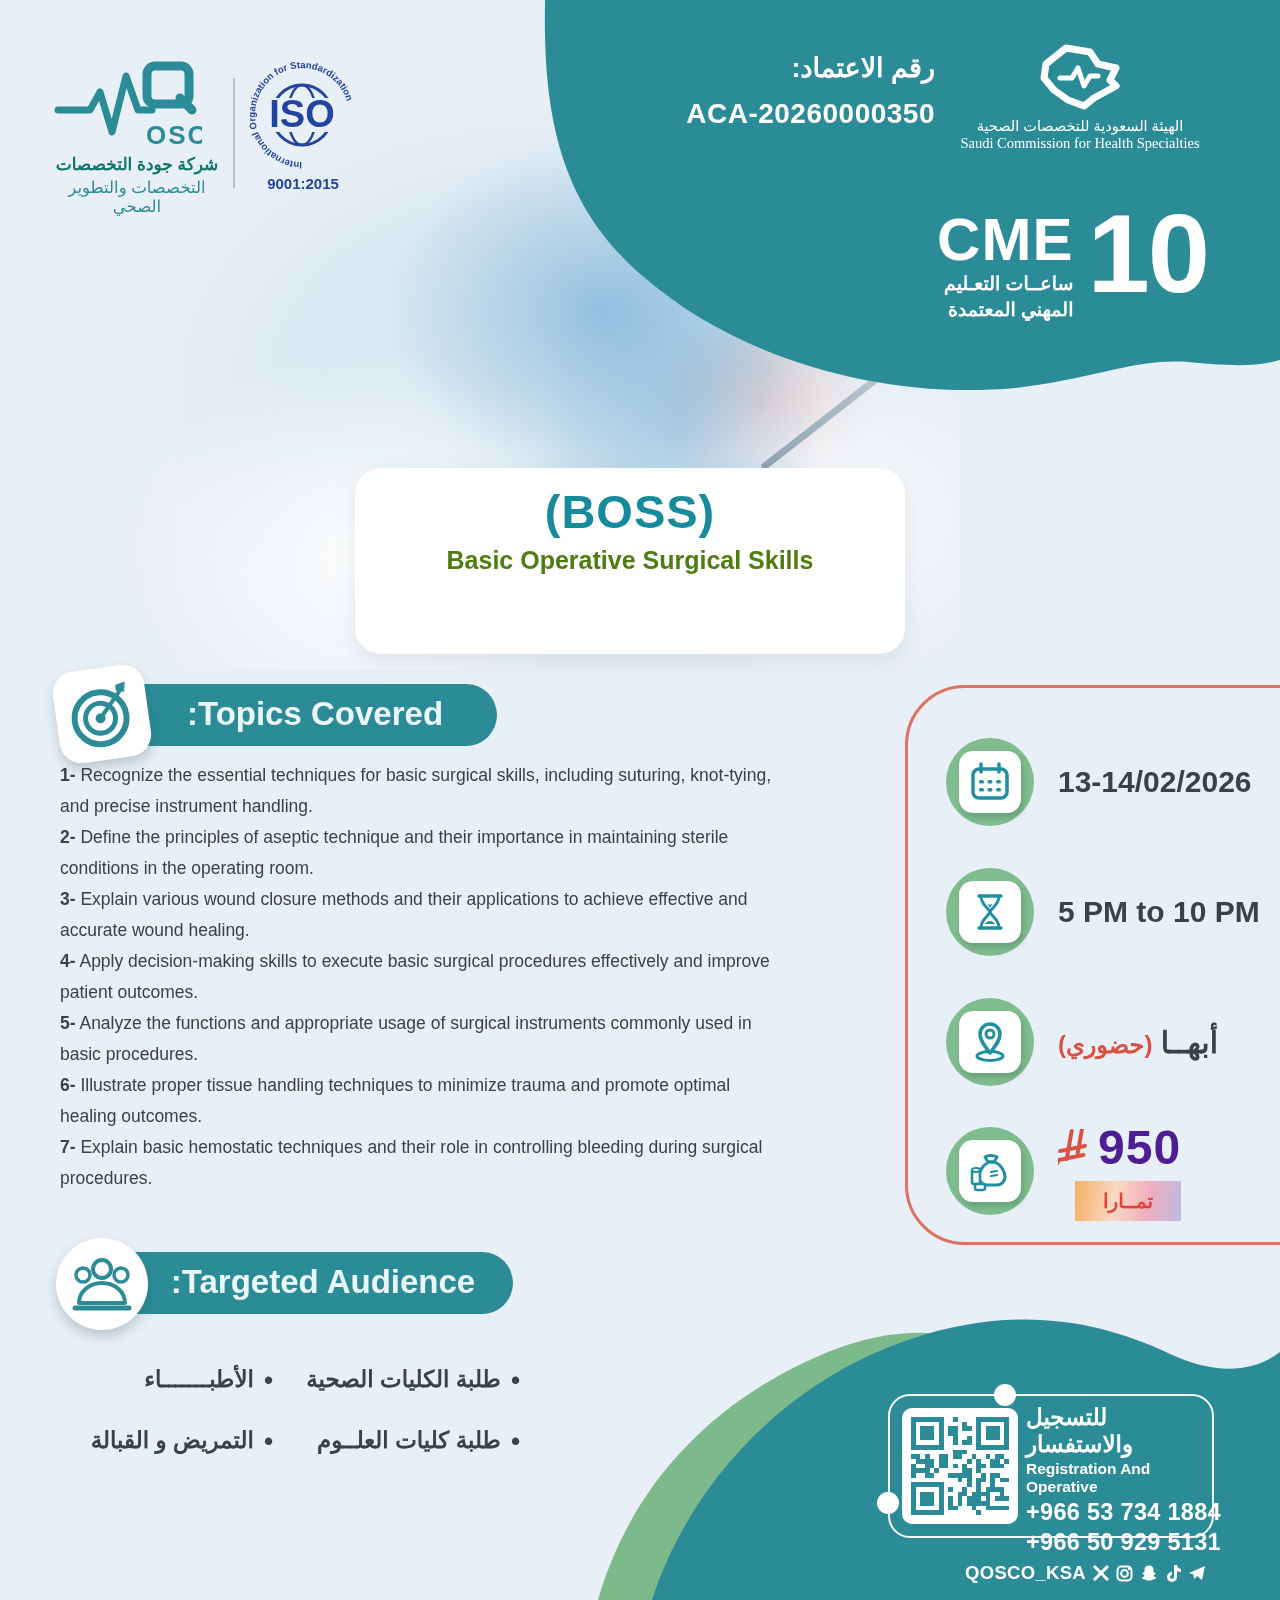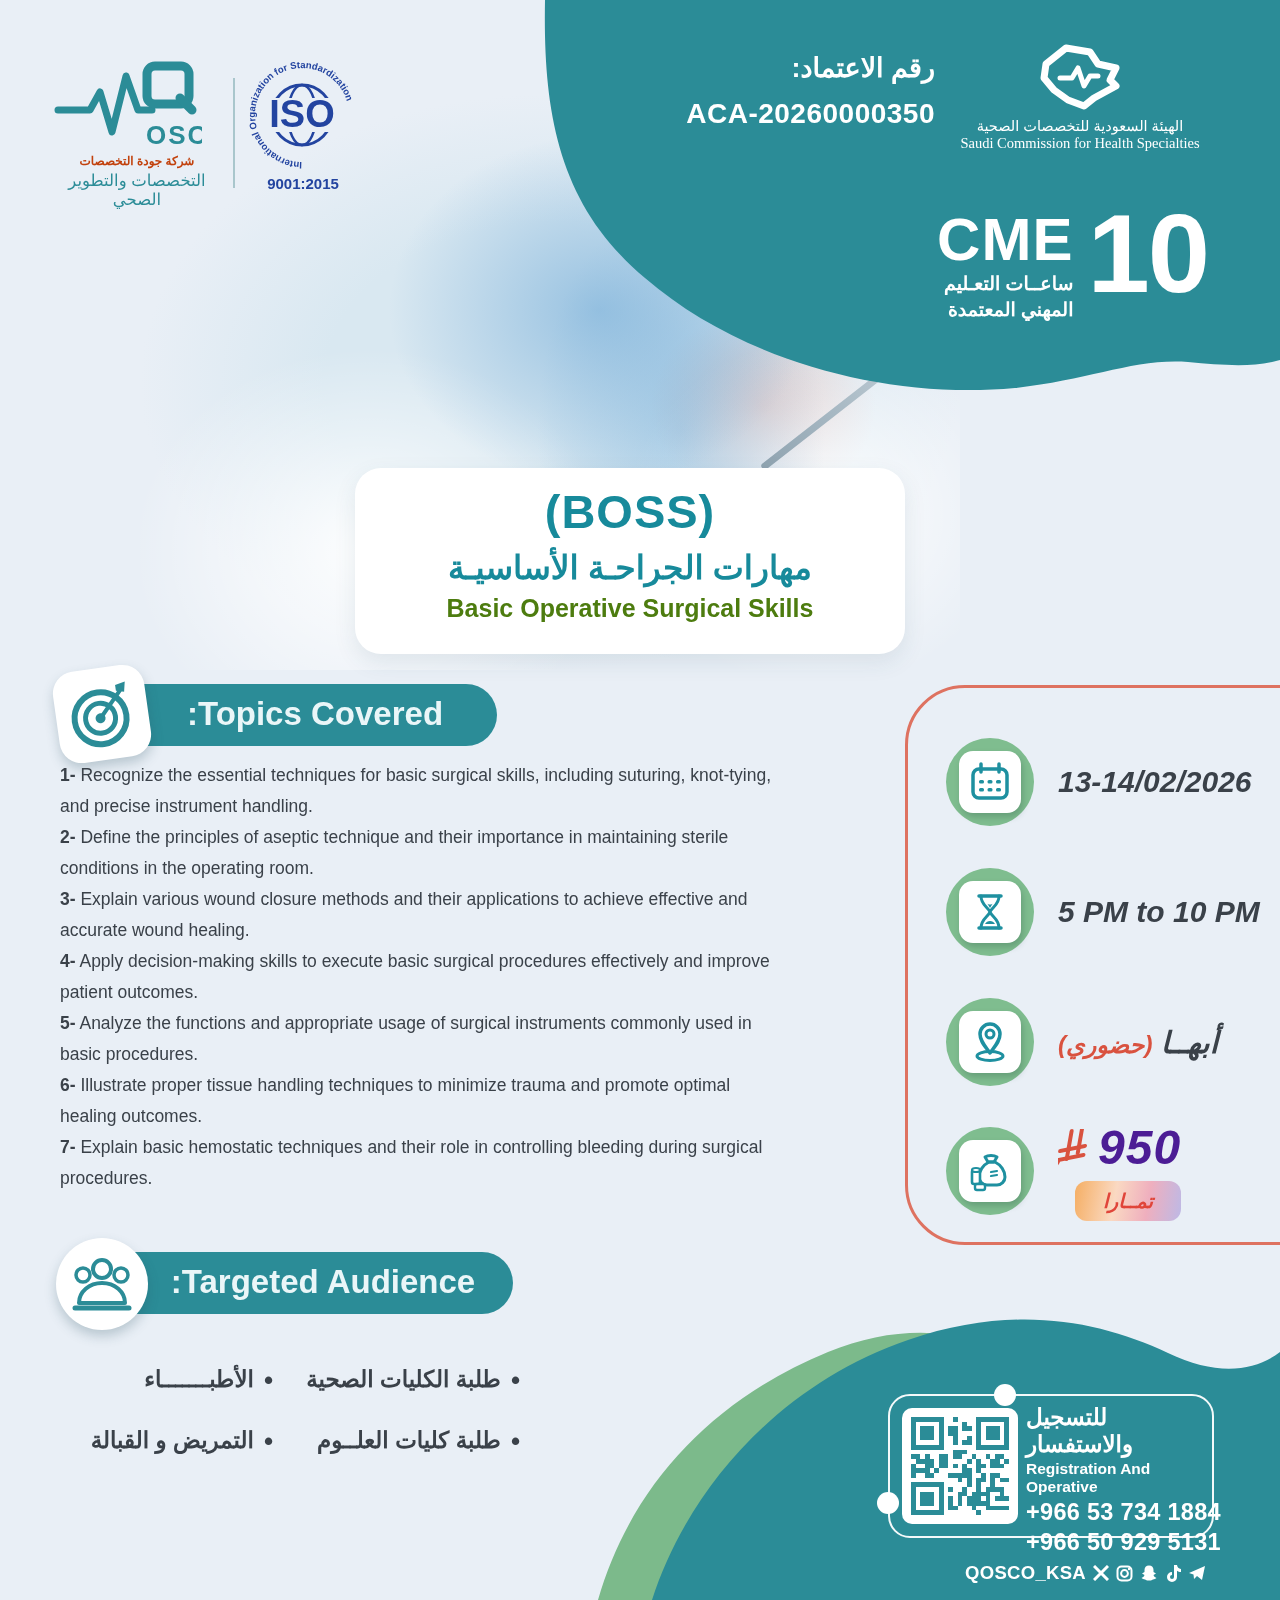--- a/index.html
+++ b/index.html
@@ -27,21 +27,21 @@
   }
   .instrument {
     position:absolute; background:linear-gradient(90deg,#8fa3b0,#c7d4dc);
     border-radius:3px;
   }
   .instr-1 { left:600px; top:330px; width:210px; height:7px; transform:rotate(-38deg); }
   .instr-2 { left:560px; top:420px; width:150px; height:5px; transform:rotate(-15deg); opacity:.6; }
 
   
   .qosco { position:absolute; left:52px; top:58px; width:170px; text-align:center; }
-  .qosco .ar1 { color:#c2410c; font-weight:bold; font-size:12px; margin-top:4px; }
+  .qosco .ar1 { color:#0f766e; font-weight:bold; font-size:17px; margin-top:4px; }
   .qosco .ar2 { color:#2B8C97; font-size:16.5px; margin-top:3px; }
   .logo-divider { position:absolute; left:233px; top:78px; width:2px; height:110px; background:#A9C6CC; }
   .iso { position:absolute; left:243px; top:56px; width:120px; text-align:center; }
   .iso .cert { color:#2344A0; font-weight:bold; font-size:15px; margin-top:1px; }
 
   
   .accred { position:absolute; right:345px; top:52px; width:320px; text-align:right; color:#fff; }
   .accred .lbl { font-size:27px; font-weight:bold; direction:rtl; }
   .accred .num { font-size:28px; font-weight:bold; margin-top:14px; letter-spacing:.5px; }
   .scfhs { position:absolute; right:75px; top:40px; width:250px; text-align:center; color:#fff; }
@@ -83,38 +83,38 @@
   
   .topics-list { position:absolute; left:60px; top:760px; width:718px; }
   .topic { font-size:17.5px; line-height:31px; color:#3A4149; }
   .topic b { font-weight:bold; }
 
   
   .details-card {
     position:absolute; left:905px; top:685px; width:470px; height:560px;
     border:3px solid #DE7260; border-radius:60px;
   }
-  .detail-row { position:absolute; left:38px; display:flex; align-items:center;font-style:italic; }
+  .detail-row { position:absolute; left:38px; display:flex; align-items:center; }
   .detail-row .circle {
     width:88px; height:88px; border-radius:50%; background:#7FBD8F;
     display:flex; align-items:center; justify-content:center; flex:none;
   }
   .detail-row .tile {
     width:62px; height:62px; background:#fff; border-radius:14px;
     box-shadow:2px 4px 6px rgba(30,70,60,.25);
     display:flex; align-items:center; justify-content:center;
   }
   .detail-row .lbl { margin-left:24px; font-size:30px; font-weight:800; color:#3A4149; }
   .row-date { top:50px; } .row-time { top:180px; } .row-loc { top:310px; } .row-price { top:432px; }
   .loc-mode { color:#D9523F; font-size:24px; font-weight:bold; }
   .price-block { margin-left:24px; display:flex; flex-direction:column; align-items:flex-end; }
   .price-line { display:flex; align-items:center; gap:8px; }
   .price-line .val { font-size:48px; font-weight:800; color:#4c1d95; letter-spacing:1px; }
   .tamara {
-    margin-top:6px; width:106px; height:40px; border-radius:12px;
+    margin-top:6px; width:106px; height:40px; border-radius:0;
     background:linear-gradient(100deg,#F5AE63 0%,#FAD9C2 38%,#EFAFBE 68%,#BDB9E6 100%);
     display:flex; align-items:center; justify-content:center;
     font-size:20px; font-weight:bold; color:#E0453A; direction:rtl;
   }
 
   
   .audience-list {
     position:absolute; left:50px; top:1366px; width:470px;
     direction:rtl; display:grid; grid-template-columns:1fr 1fr; column-gap:24px; row-gap:34px;
   }
@@ -206,21 +206,20 @@
       <div class="cme-word">CME</div>
       <div class="ar">
         <span>ساعــات التعـليم</span><br><span>المهني المعتمدة</span>
       </div>
     </div>
     <div class="hours">10</div>
   </div>
 
   <div class="title-card">
     <div class="acro">(BOSS)</div>
-    <div class="ar">مهارات الجراحـة الأساسيـة</div>
     <div class="en">Basic Operative Surgical Skills</div>
   </div>
 
   <div class="pill pill-topics">
     <span>:Topics Covered</span>
   </div>
   <div class="badge badge-topics">
     <svg width="70" height="70" viewBox="0 0 70 70">
       <circle cx="33" cy="39" r="26" fill="none" stroke="#2B8C97" stroke-width="6"></circle>
       <circle cx="33" cy="39" r="15" fill="none" stroke="#2B8C97" stroke-width="5"></circle>

